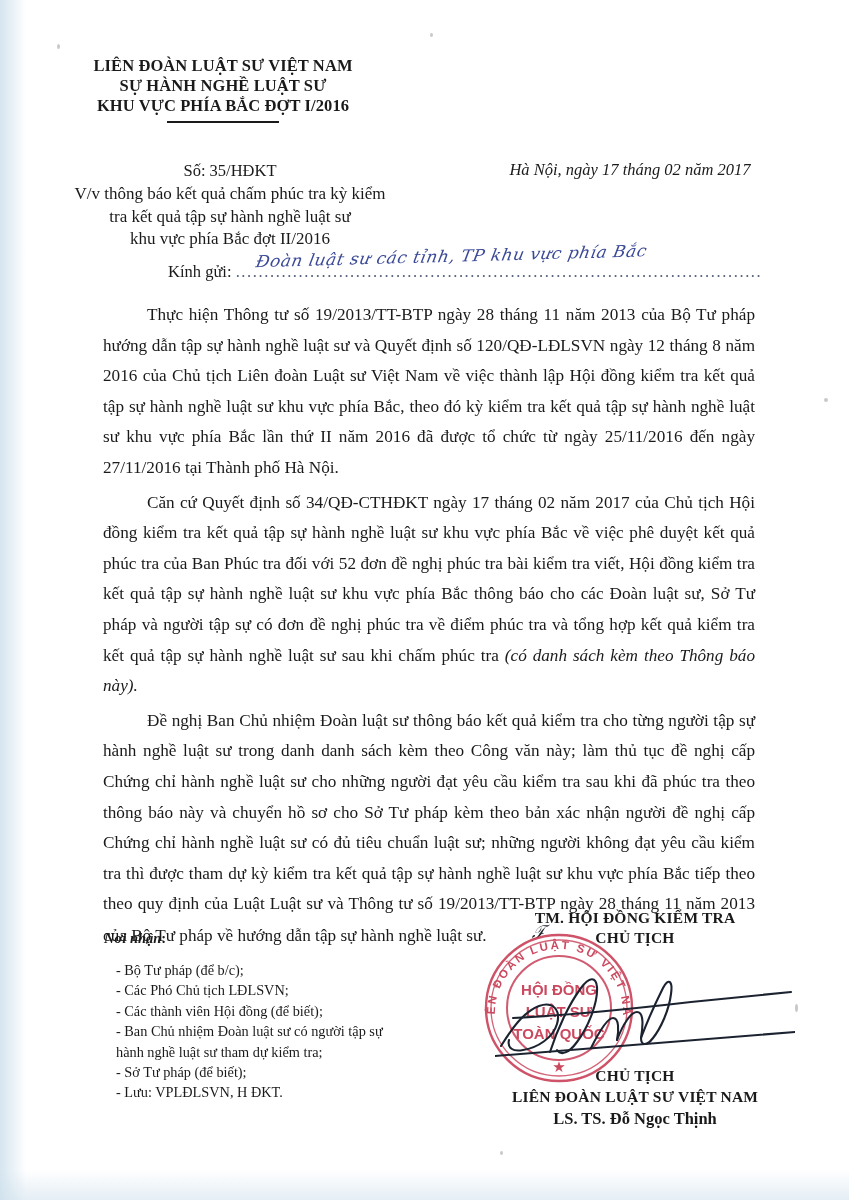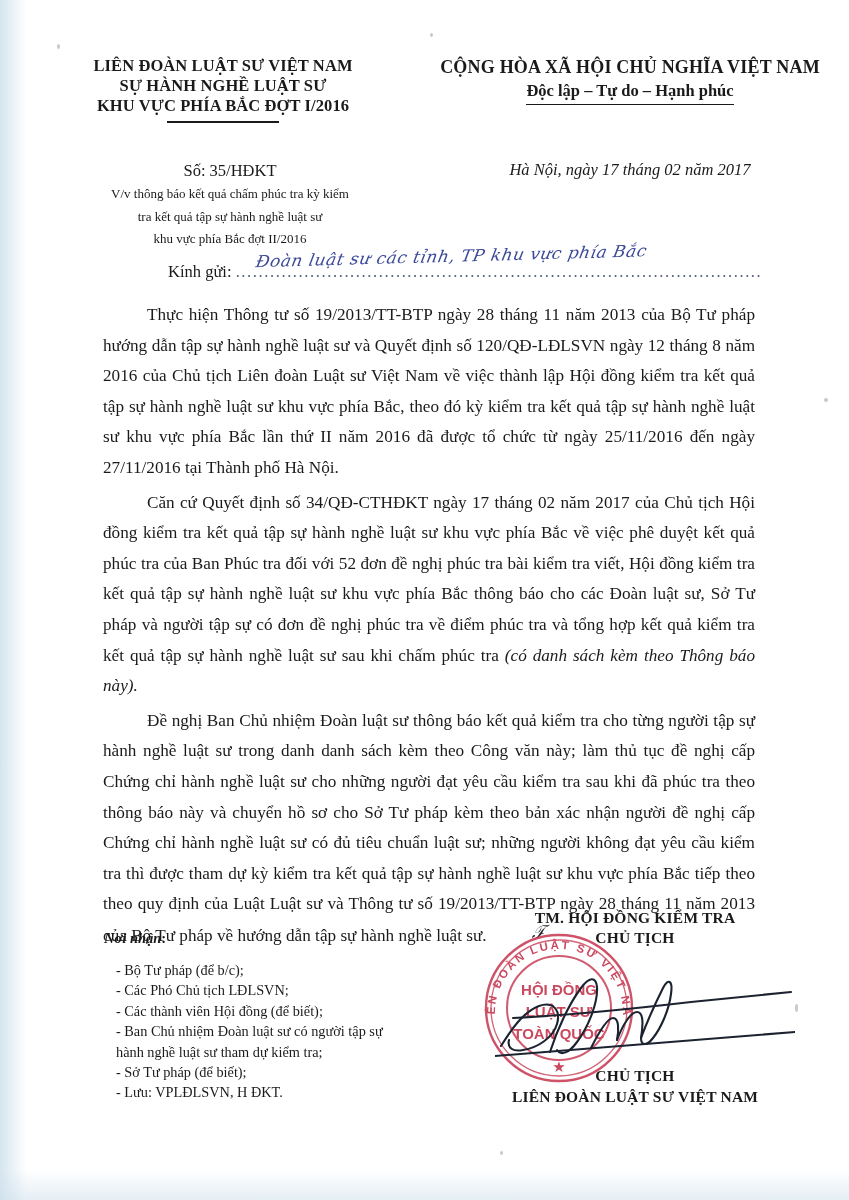--- a/index.html
+++ b/index.html
@@ -90,21 +90,21 @@
     position: absolute;
     left: 40px; top: 160px;
     width: 380px;
     text-align: center;
   }
   .doc-number {
     font-size: 16.5px;
     line-height: 22px;
   }
   .doc-subject {
-    font-size: 13px;
+    font-size: 17px;
     line-height: 20.5px;
     margin-top: 2px;
   }
   .dateline {
     position: absolute;
     left: 430px; top: 160px;
     width: 400px;
     text-align: center;
     font-style: italic;
     font-size: 16.5px;
@@ -237,24 +237,20 @@
 
   <div class="header">
 
     <div class="hdr-left">
       <div class="org-name">LIÊN ĐOÀN LUẬT SƯ VIỆT NAM</div>
       <div class="org-name">SỰ HÀNH NGHỀ LUẬT SƯ</div>
       <div class="org-name">KHU VỰC PHÍA BẮC ĐỢT I/2016</div>
       <div class="rule-short"></div>
     </div>
 
-    <div class="hdr-right">
-      <div class="nation-line">CỘNG HÒA XÃ HỘI CHỦ NGHĨA VIỆT NAM</div>
-      <div><span class="motto">Độc lập – Tự do – Hạnh phúc</span></div>
-    </div>
 
   </div>
 
   <div class="numblock">
     <div class="doc-number">Số: 35/HĐKT</div>
     <div class="doc-subject">V/v thông báo kết quả chấm phúc tra kỳ kiểm</div>
     <div class="doc-subject">tra kết quả tập sự hành nghề luật sư</div>
     <div class="doc-subject">khu vực phía Bắc đợt II/2016</div>
   </div>
 
@@ -294,20 +290,21 @@
       <li>- Lưu: VPLĐLSVN, H ĐKT.</li>
     </ul>
   </div>
 
   <div class="signblock">
     <div class="sig-top">TM. HỘI ĐỒNG KIỂM TRA</div>
     <div class="sig-top">CHỦ TỊCH</div>
     <div class="sig-gap"></div>
     <div class="sig-bottom">CHỦ TỊCH</div>
     <div class="sig-bottom">LIÊN ĐOÀN LUẬT SƯ VIỆT NAM</div>
+    <div class="sig-name">LS. TS. Đỗ Ngọc Thịnh</div>
   </div>
 
   <svg class="stamp" viewBox="0 0 158 158">
     <defs>
       <path id="outerArcTop" d="M 79 149 A 70 70 0 1 1 79.1 149" fill="none"></path>
       <path id="outerArcBottom" d="M 13 88 A 66 66 0 0 0 145 88" fill="none"></path>
       <path id="outerArcTopTxt" d="M 15 84 A 64 64 0 0 1 143 84" fill="none"></path>
     </defs>
     <circle cx="79" cy="79" r="73" fill="none" stroke="#c4304a" stroke-width="2.4" opacity="0.95"></circle>
     <circle cx="79" cy="79" r="68" fill="none" stroke="#c4304a" stroke-width="1.3" opacity="0.85"></circle>

